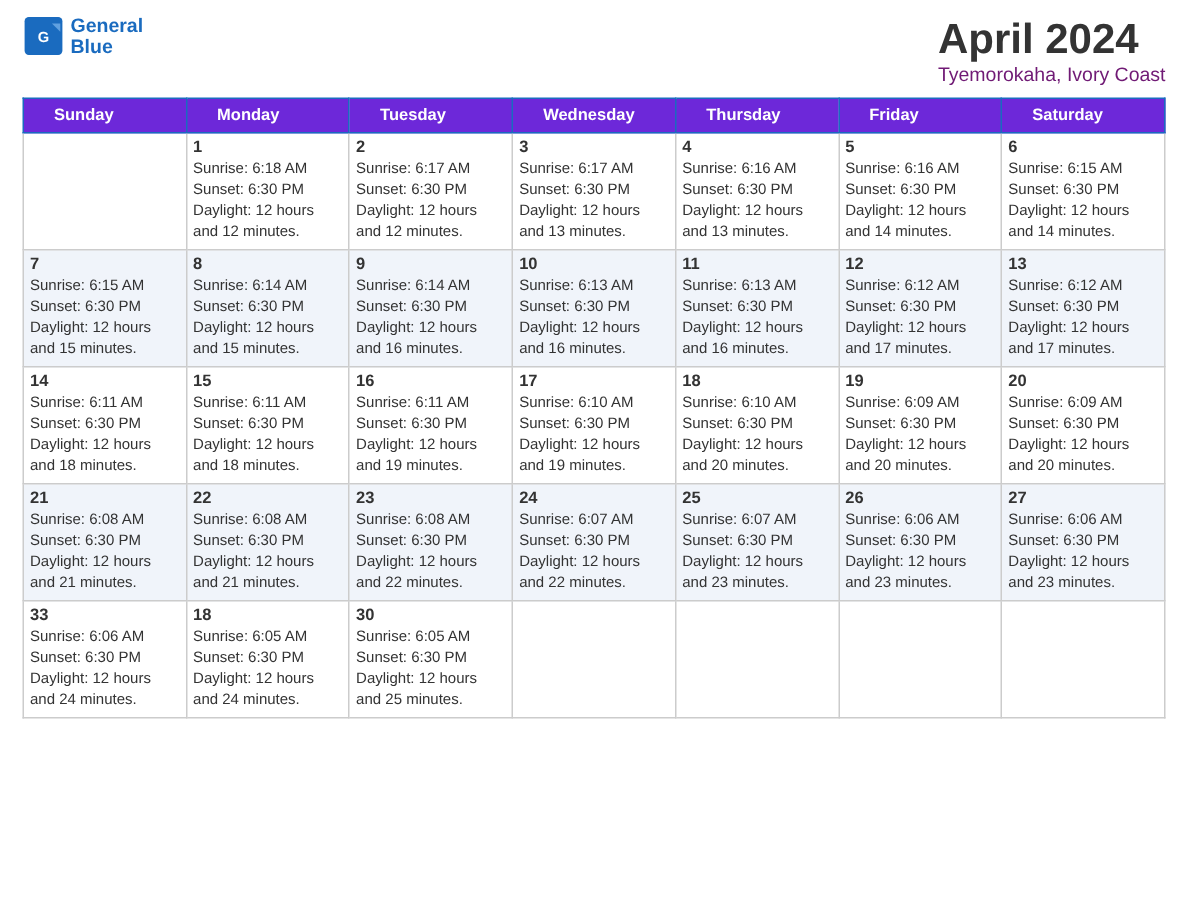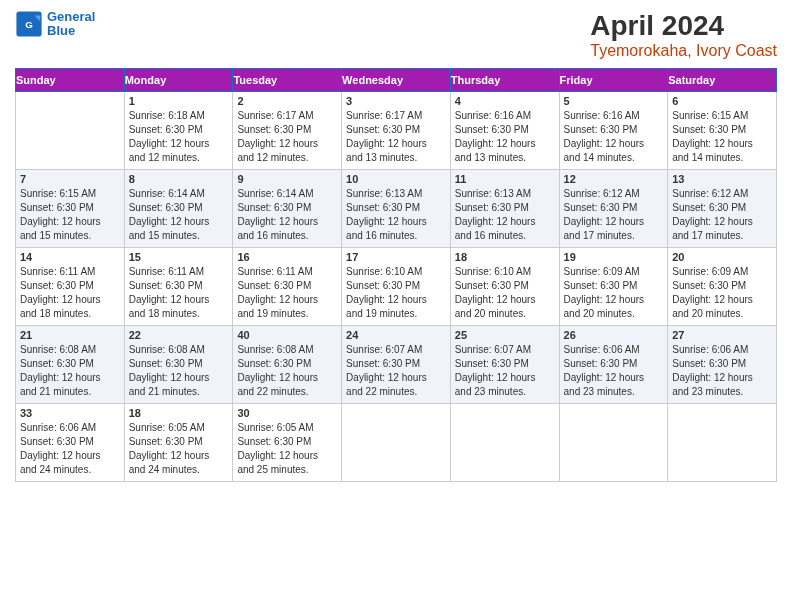--- a/index.html
+++ b/index.html
@@ -42,32 +42,32 @@
     .title-block {
       text-align: left;
       margin-left: 16px;
     }
     .month-title {
       font-size: 28px;
       font-weight: bold;
       color: #333;
     }
     .location {
-      font-size: 16px;
-      color: #c2410c;
+      font-size: 13px;
+      color: #701a75;
     }
     .calendar-table {
       width: 100%;
       border-collapse: collapse;
       font-size: 9.5px;
     }
     .calendar-table th {
-      background-color: #a21caf;
+      background-color: #6d28d9;
       color: #fff;
-      padding: 5px 0;
+      padding: 5px 20px;
       text-align: left;
       font-size: 11px;
       font-weight: bold;
       border: 1px solid #1a6bbf;
     }
     .calendar-table td {
       border: 1px solid #ccc;
       vertical-align: top;
       padding: 3px 4px;
       width: calc(100% / 7);
@@ -286,21 +286,21 @@
 and 21 minutes.</div>
           </td>
           <td>
             <span class="day-number">22</span>
             <div class="day-info" style="white-space: pre-line;">Sunrise: 6:08 AM
 Sunset: 6:30 PM
 Daylight: 12 hours
 and 21 minutes.</div>
           </td>
           <td>
-            <span class="day-number">40</span>
+            <span class="day-number">23</span>
             <div class="day-info" style="white-space: pre-line;">Sunrise: 6:08 AM
 Sunset: 6:30 PM
 Daylight: 12 hours
 and 22 minutes.</div>
           </td>
           <td>
             <span class="day-number">24</span>
             <div class="day-info" style="white-space: pre-line;">Sunrise: 6:07 AM
 Sunset: 6:30 PM
 Daylight: 12 hours

